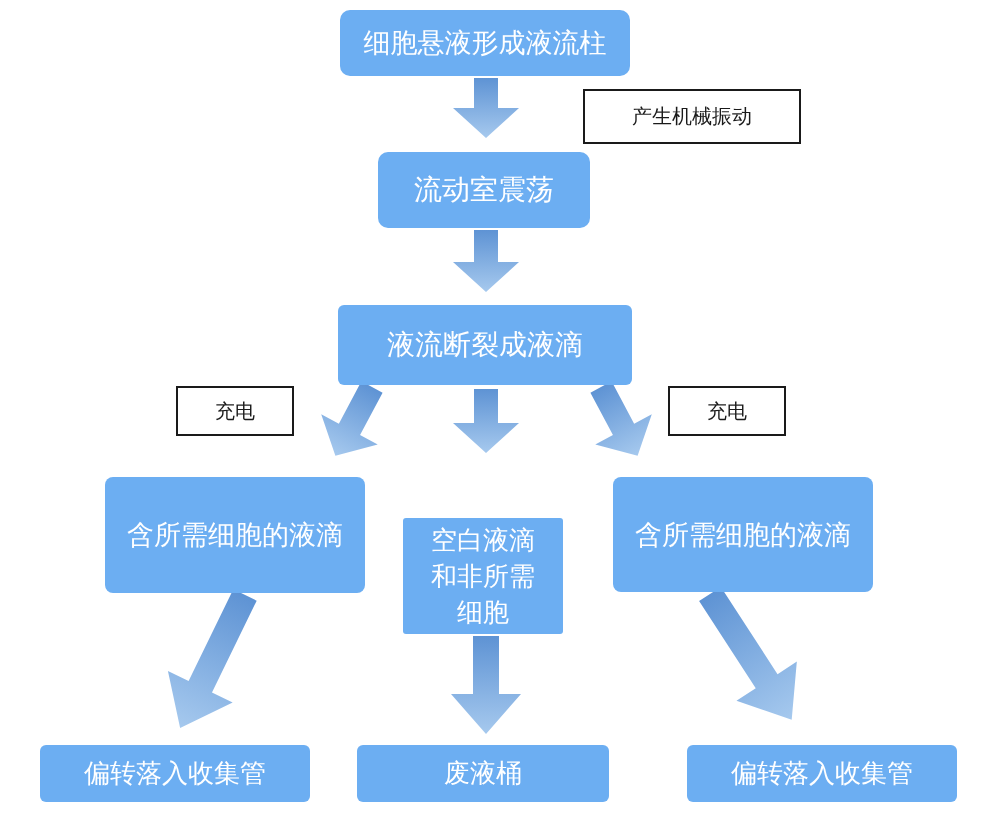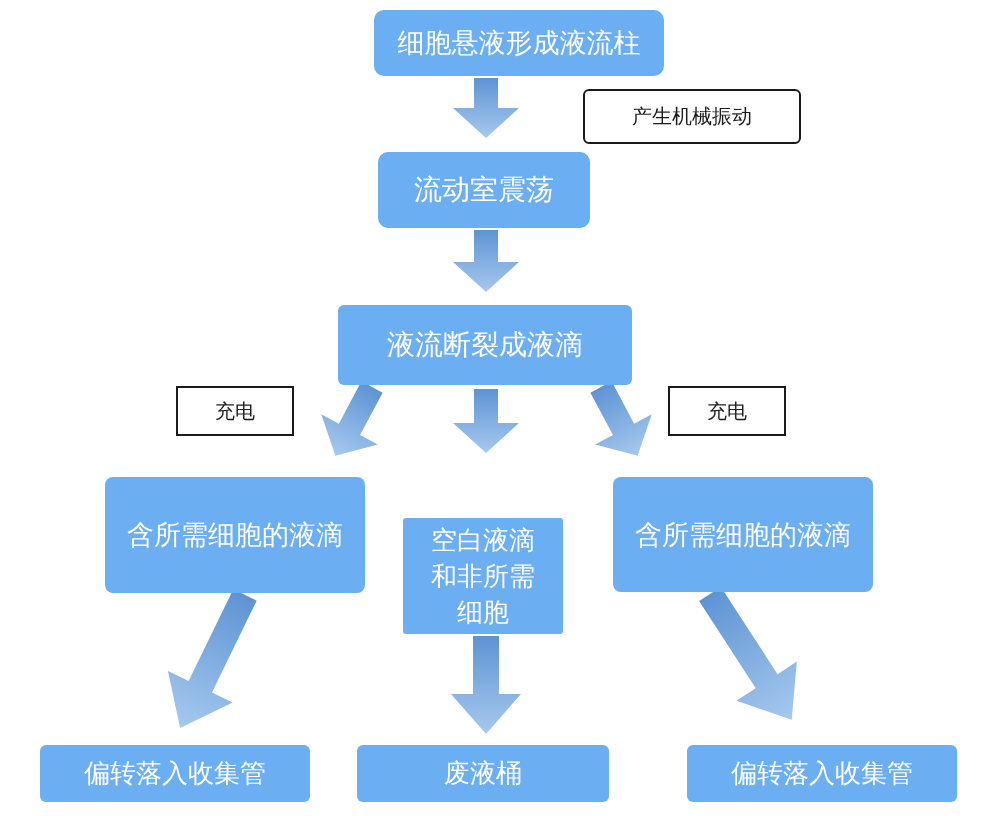--- a/index.html
+++ b/index.html
@@ -44,31 +44,31 @@
     background:#FFFFFF;
     border:2px solid var(--annotation-border);
     color:var(--annotation-text);
     display:flex;
     align-items:center;
     justify-content:center;
     text-align:center;
     font-size:20px;
     box-sizing:border-box;
   }
-  .n1{left:340px;top:10px;width:290px;height:66px;border-radius:10px;font-size:27px;margin-left:34px;}
+  .n1{left:340px;top:10px;width:290px;height:66px;border-radius:10px;font-size:27px;}
   .n2{left:378px;top:152px;width:212px;height:76px;border-radius:10px;font-size:28px;}
   .n3{left:338px;top:305px;width:294px;height:80px;border-radius:6px;font-size:28px;}
   .n4{left:105px;top:477px;width:260px;height:116px;border-radius:8px;font-size:27px;}
   .n5{left:403px;top:518px;width:160px;height:116px;border-radius:3px;font-size:26px;
       white-space:pre-line;line-height:36px;}
   .n6{left:613px;top:477px;width:260px;height:115px;border-radius:8px;font-size:27px;}
   .n7{left:40px;top:745px;width:270px;height:57px;border-radius:6px;font-size:26px;}
   .n8{left:357px;top:745px;width:252px;height:57px;border-radius:6px;font-size:26px;}
   .n9{left:687px;top:745px;width:270px;height:57px;border-radius:6px;font-size:26px;}
-  .l1{left:583px;top:89px;width:218px;height:55px;border-radius:6px;}
+  .l1{left:583px;top:89px;width:218px;height:55px;}
   .l2{left:176px;top:386px;width:118px;height:50px;}
   .l3{left:668px;top:386px;width:118px;height:50px;}
   .l4{left:426px;top:463px;width:122px;height:44px;border-width:3px;}
 </style>
 </head>
 <body>
 
 <div class="canvas">
 
   <svg class="arrows" viewBox="0 0 1000 816" xmlns="http://www.w3.org/2000/svg">

